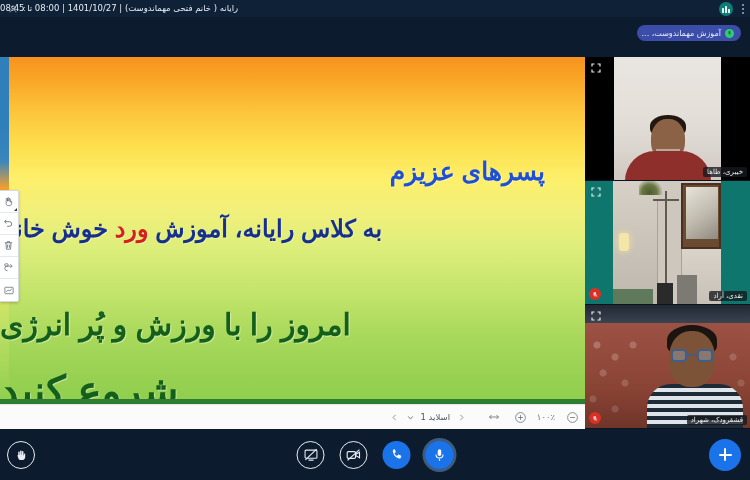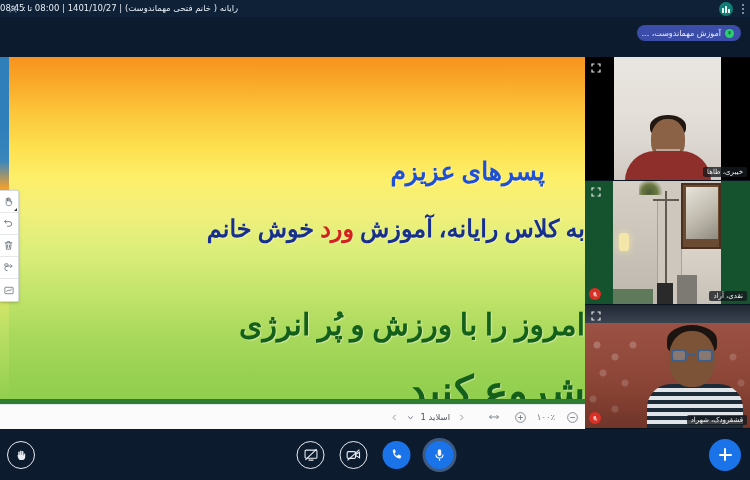--- a/index.html
+++ b/index.html
@@ -111,22 +111,22 @@
   .slide .leftbar {
     position: absolute; left: 0; top: 0; width: 9px; height: 347px;
     background: linear-gradient(180deg,#2f7fba 0%,#2f7fba 20%,#3a86bd 30%,
                 #f6a12a 38%,#f9c23c 50%,#ecea66 62%,#bde066 78%,#8fce4d 100%);
   }
   .slide .botbar {
     position: absolute; left: 0; bottom: 0; width: 585px; height: 5px;
     background: #2e7d32;
   }
 
-  .txt { position: absolute; width: 100%; text-align: right;
-         font-family: Liberation Serif, serif;
+  .txt { position: absolute; width: 100%; text-align: left;
+         font-family: Liberation Sans, sans-serif;
          direction: rtl; white-space: nowrap; }
   .line1 {
     top: 100px; right: 40px; width: auto; left: auto;
     color: #1d4fd8; font-size: 25px; font-weight: 700;
     text-shadow: 1px 1px 0 rgba(255,255,255,.35);
   }
   .line2 {
     top: 158px; left: 0; right: 0;
     color: #17308f; font-size: 24px; font-weight: 700;
     text-shadow: 1px 1px 0 rgba(255,255,255,.3);
@@ -203,21 +203,21 @@
   .videocol {
     position: absolute; left: 585px; top: 57px;
     width: 165px; height: 372px;
     background: #050a12;
     display: flex; flex-direction: column;
   }
   .vtile {
     position: relative;
     width: 165px; height: 124px;
     overflow: hidden;
-    background: #14532d;
+    background: #0f766e;
     border-bottom: 1px solid #0a1420;
   }
   .vtile .vinner { position: absolute; inset: 0; }
   .vtile .expand {
     position: absolute; left: 5px; top: 5px;
     width: 12px; height: 12px; cursor: pointer; z-index: 5;
     color: #eaeaea;
   }
   .vtile .expand svg { display: block; }
   .vtile .namelab {

